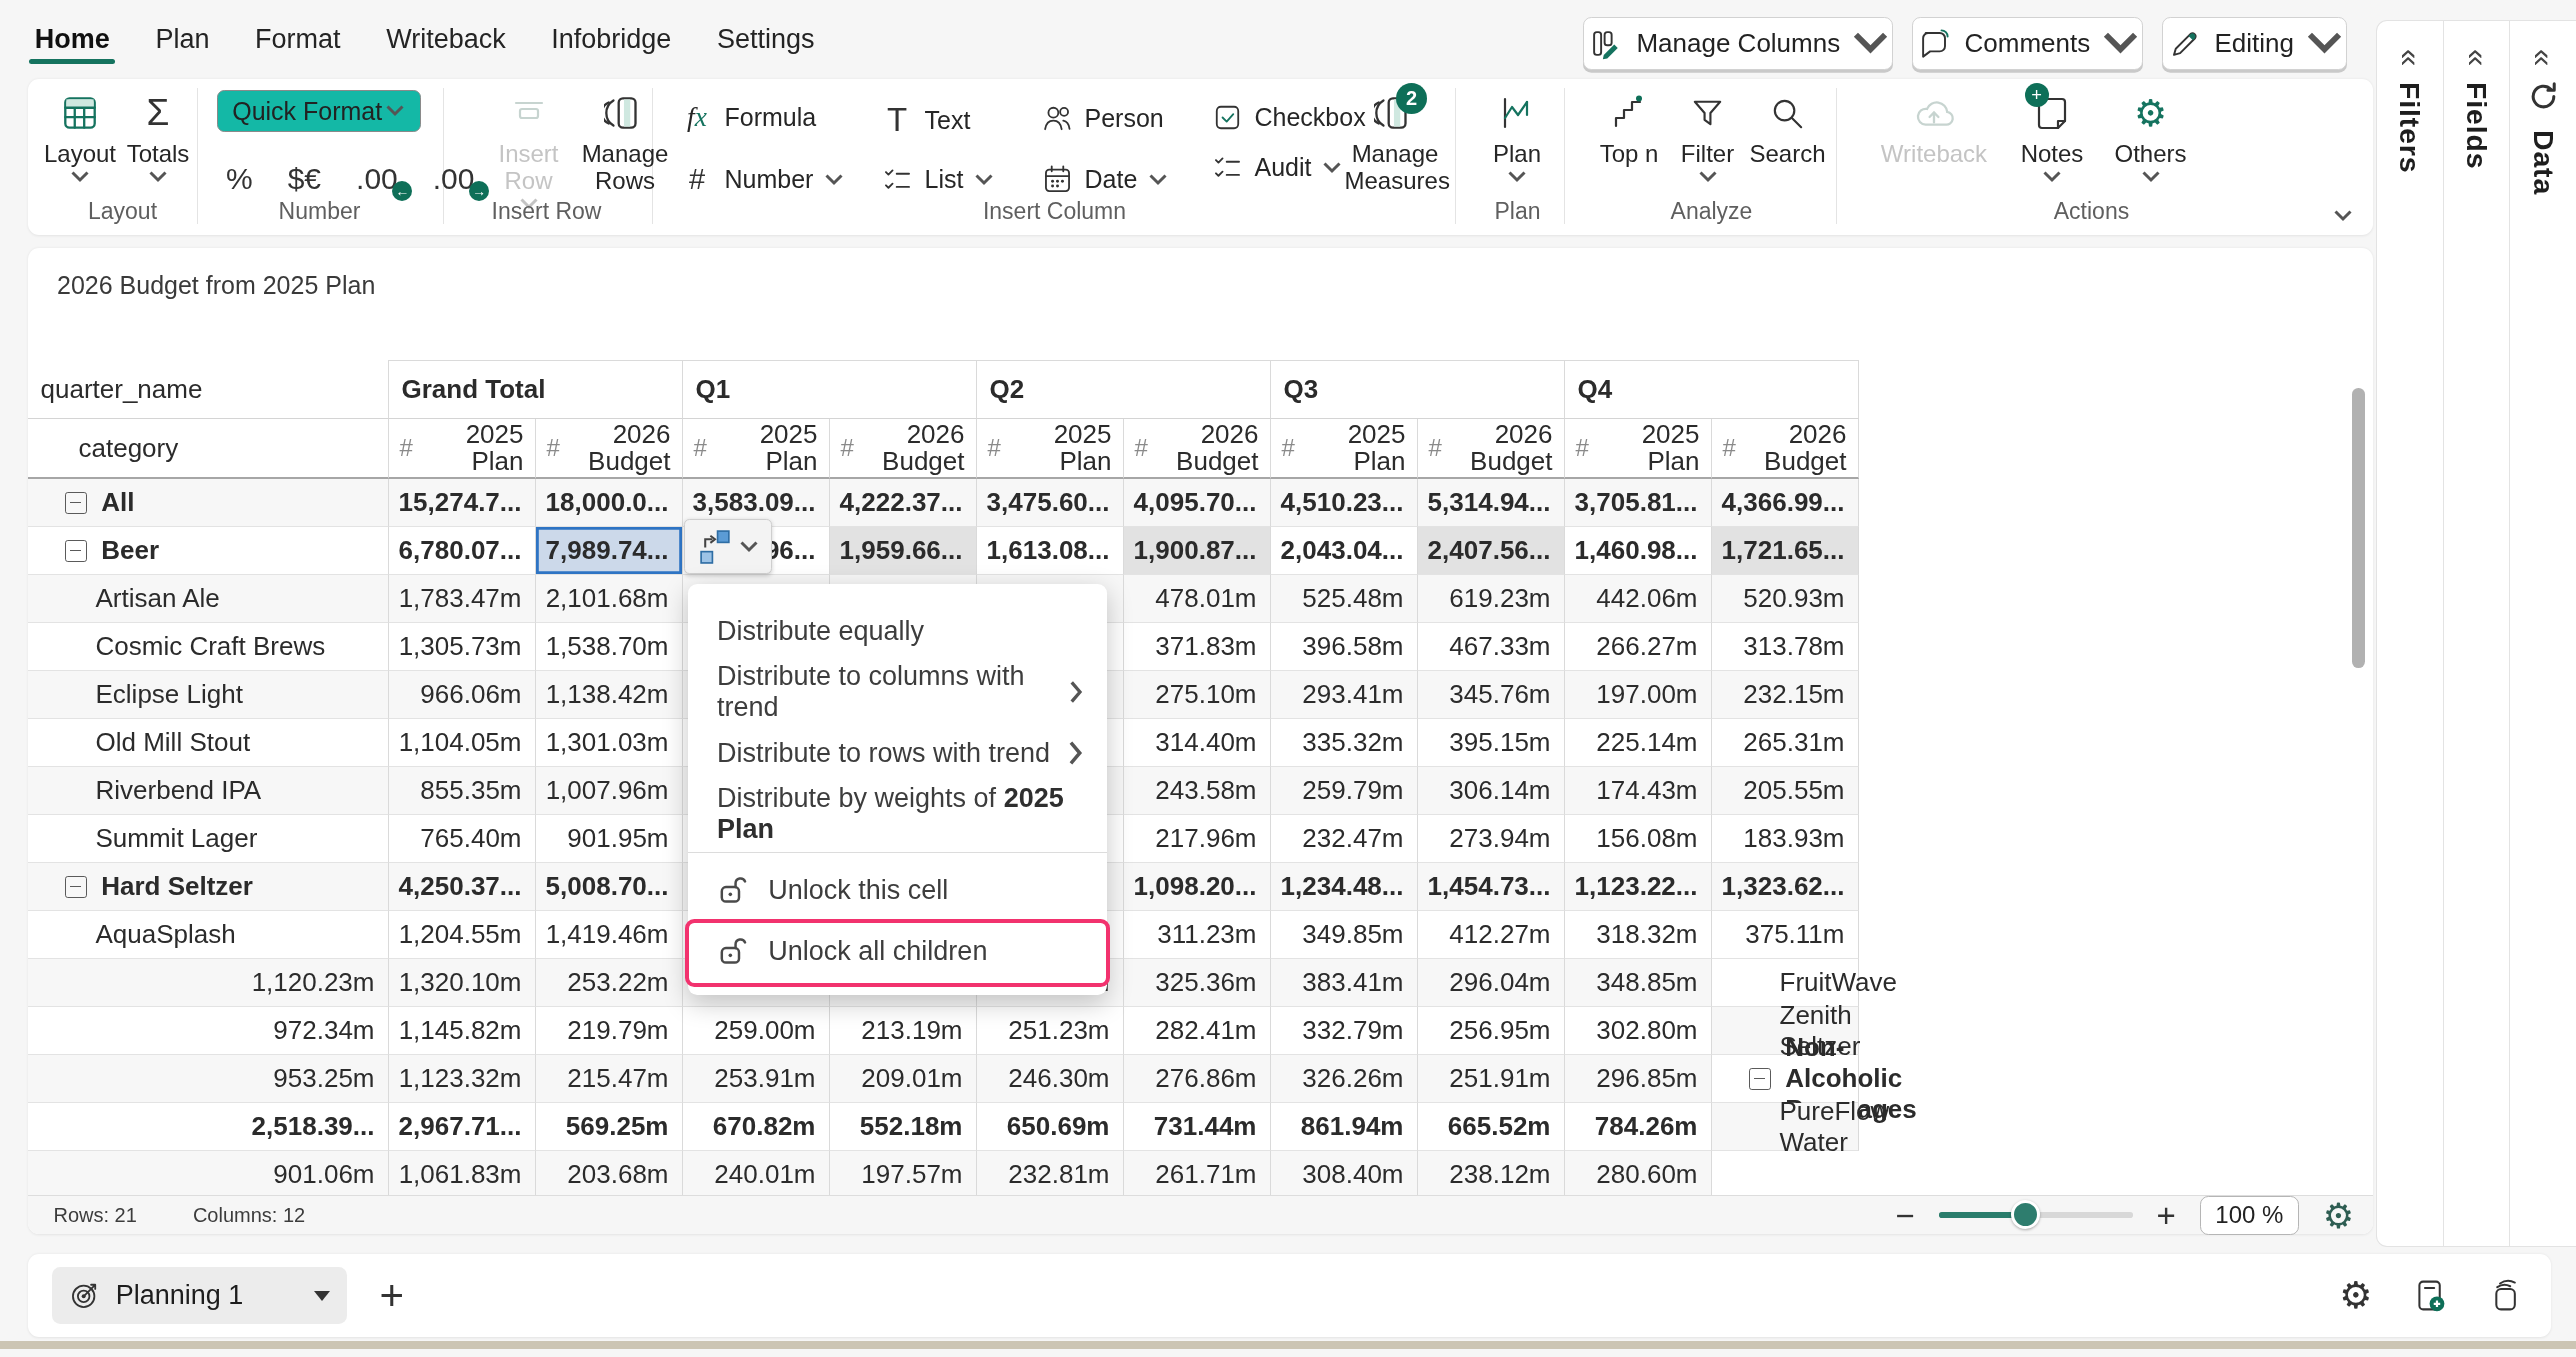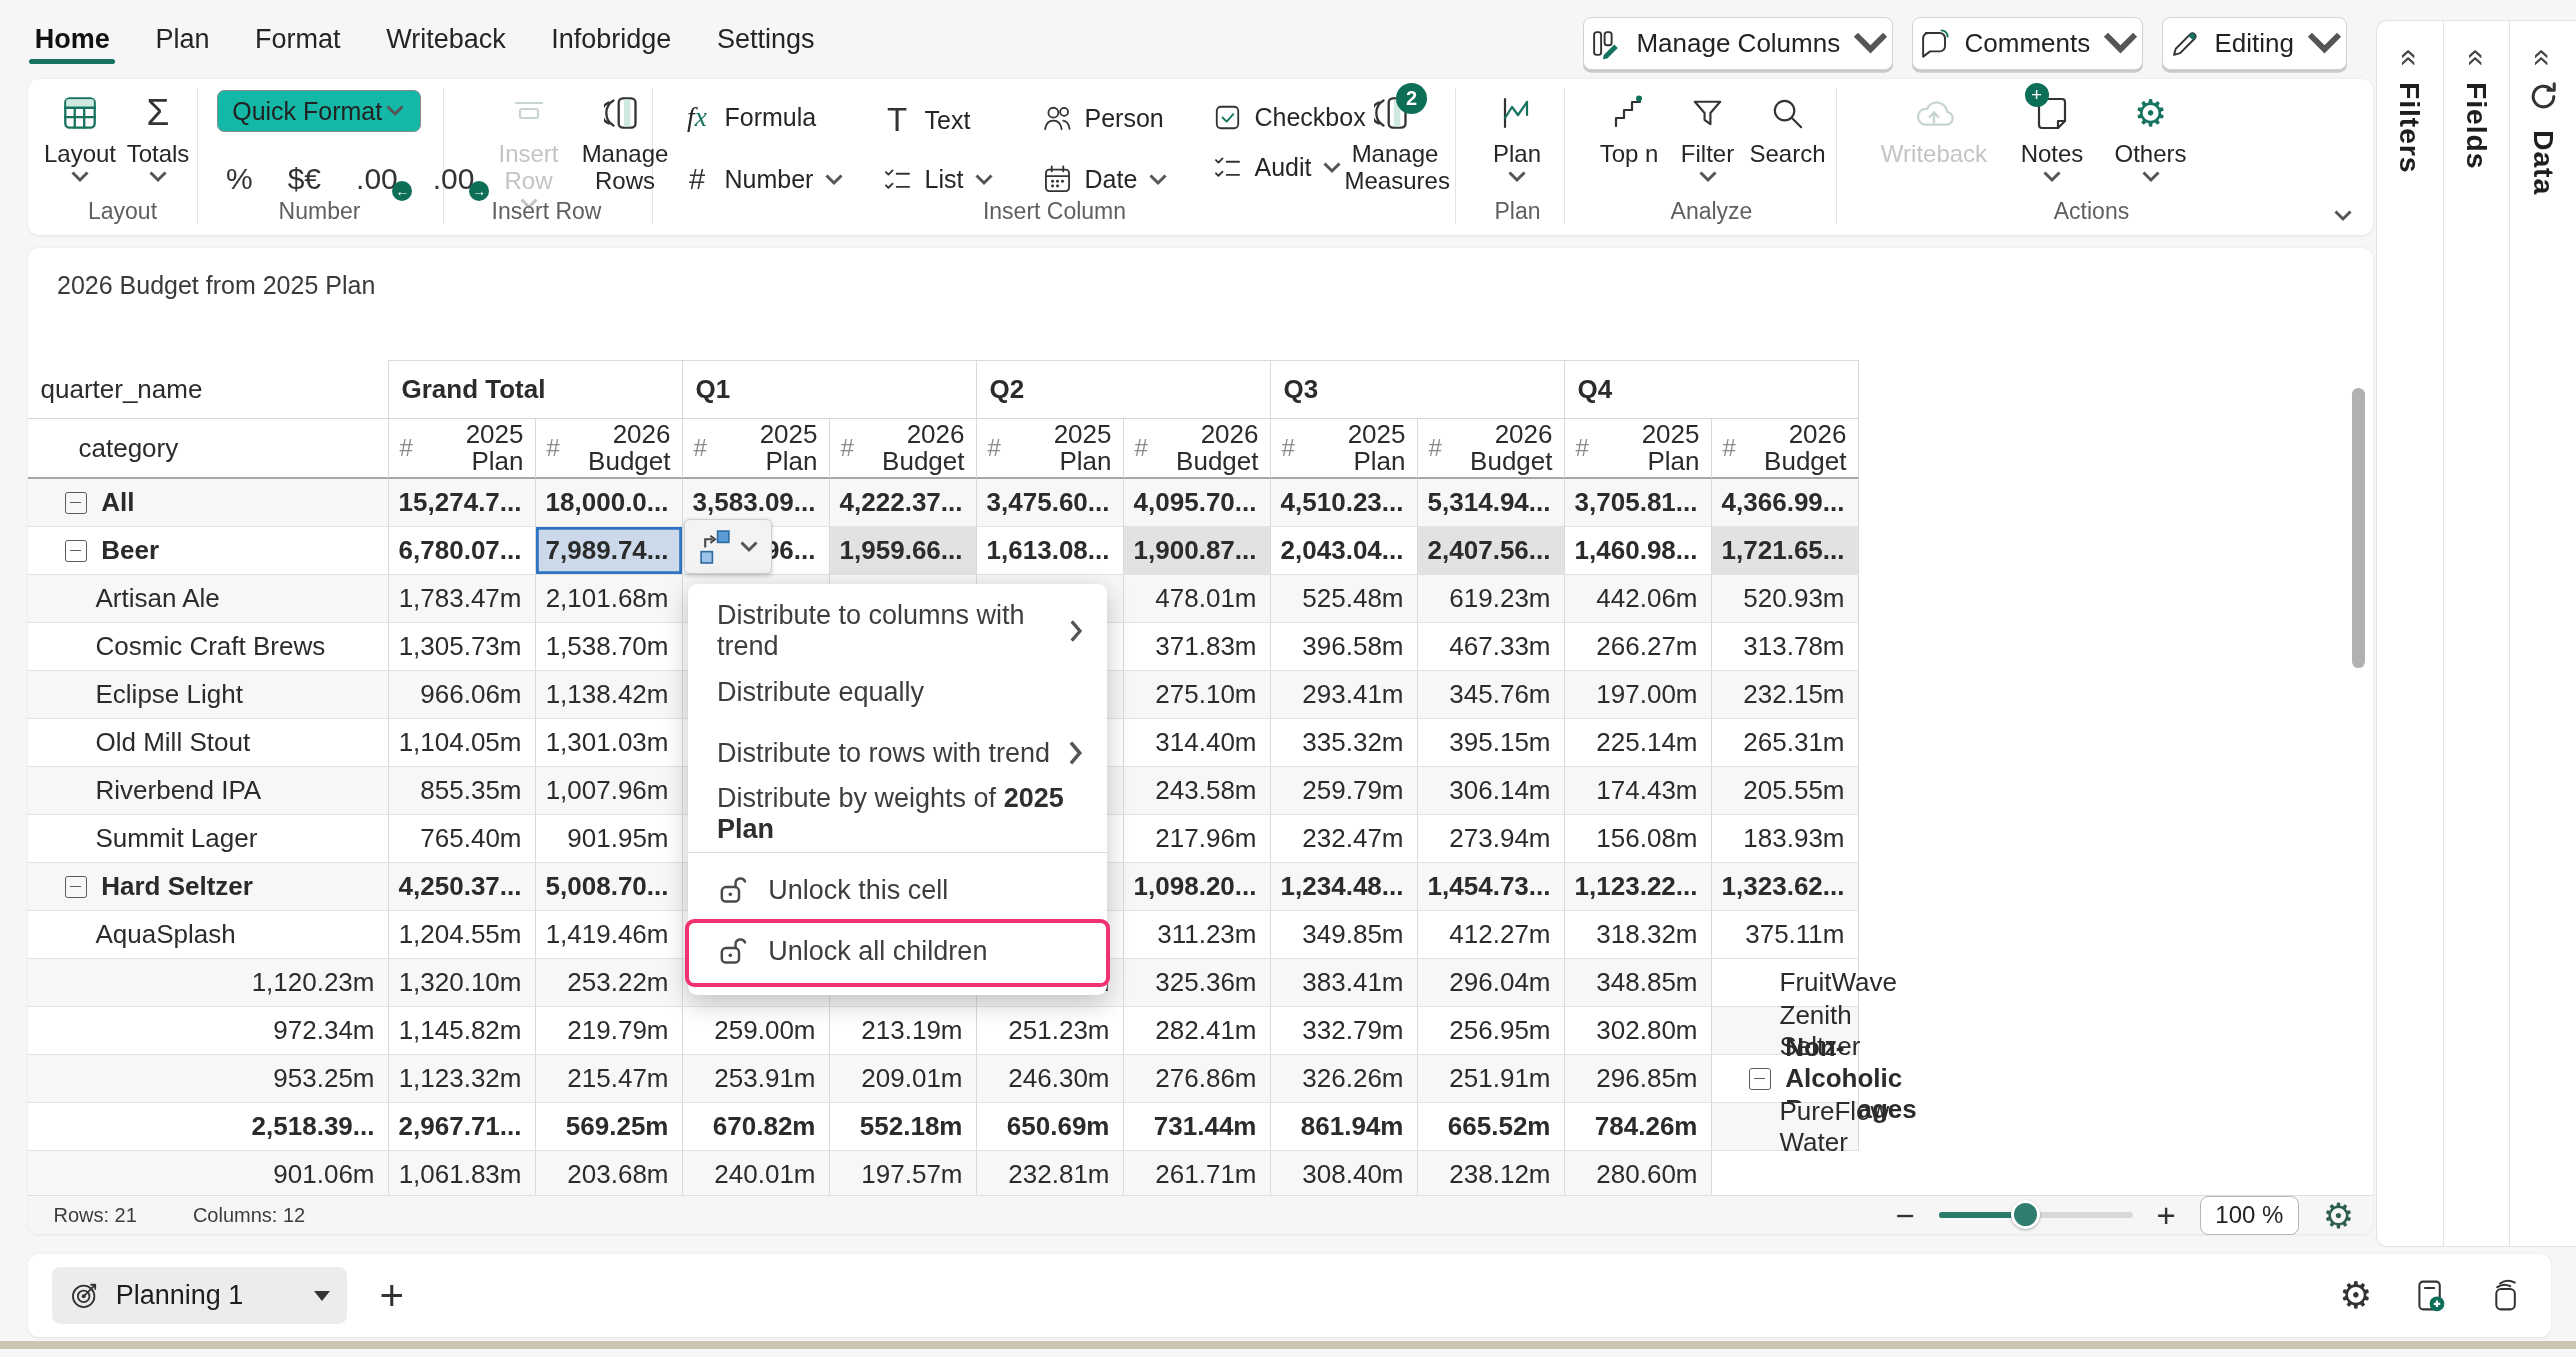--- a/index.html
+++ b/index.html
@@ -662,27 +662,27 @@
         <path d="M8 19v-8h7" stroke="#444" stroke-width="2" fill="none"></path>
         <path d="M13 7.5l4.5 3.5-4.5 3.5" stroke="#444" stroke-width="2" fill="none"></path>
       </svg>
     <svg class="chv" viewBox="0 0 12 8">
         <path d="M1 1l5 5 5-5"></path>
       </svg>
   </div>
 
   <div class="cmenu" id="context-menu">
       <div class="cm-item">
+        <span class="cm-label">Distribute equally</span>
+      </div>
+      <div class="cm-item">
         <span class="cm-label">Distribute to columns with trend</span>
         <svg class="sub" viewBox="0 0 10 16">
           <path d="M2 1l6 7-6 7"></path>
         </svg>
-      </div>
-      <div class="cm-item">
-        <span class="cm-label">Distribute equally</span>
       </div>
       <div class="cm-item">
         <span class="cm-label">Distribute to rows with trend</span>
         <svg class="sub" viewBox="0 0 10 16">
           <path d="M2 1l6 7-6 7"></path>
         </svg>
       </div>
       <div class="cm-item">
         <span class="cm-label">Distribute by weights of <b>2025 Plan</b></span>
       </div>

